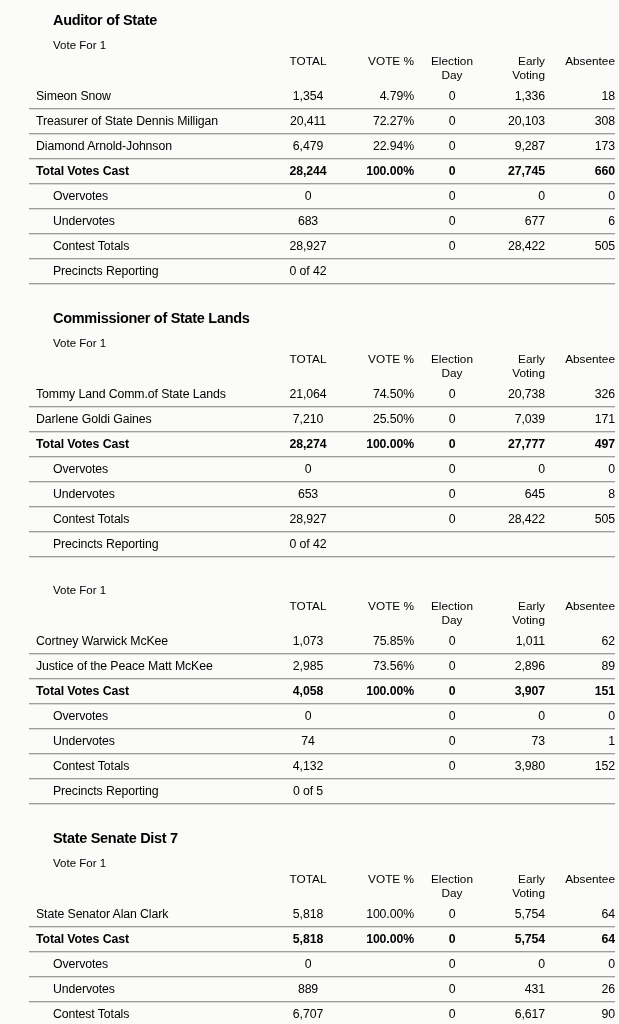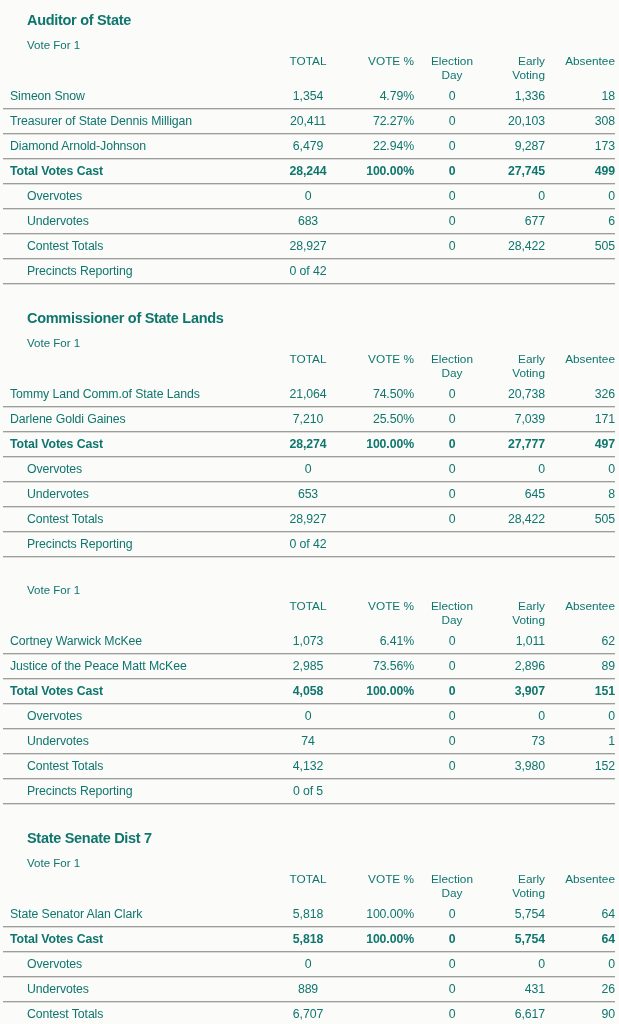--- a/index.html
+++ b/index.html
@@ -1,21 +1,21 @@
 <!DOCTYPE html>
 <html><head>
 <meta charset="utf-8">
 <style>
   html,body { margin:0; padding:0; background:#e9e9e7; }
   .page {
     width:619px; height:1024px; box-sizing:border-box;
     background:#fbfbf9;
-    padding:12px 4px 0 3px;
+    padding:12px 4px 0 29px;
     font-family:"Liberation Sans","DejaVu Sans",sans-serif;
-    color:#0f766e;
+    color:#000000;
     overflow:hidden;
   }
   .section { margin-bottom:26px; }
   .title {
     font-size:14.5px; font-weight:700; margin-left:24px;
     letter-spacing:-0.3px; line-height:17px;
   }
   .votefor { font-size:11.5px; margin-left:24px; margin-top:9px; line-height:14px; }
   .hdr {
     display:flex; align-items:flex-start;
@@ -83,21 +83,21 @@
       <span class="c-ed">0</span>
       <span class="c-ev">9,287</span>
       <span class="c-ab">173</span>
     </div>
     <div class="row bold">
       <span class="c-label">Total Votes Cast</span>
       <span class="c-total">28,244</span>
       <span class="c-pct">100.00%</span>
       <span class="c-ed">0</span>
       <span class="c-ev">27,745</span>
-      <span class="c-ab">499</span>
+      <span class="c-ab">660</span>
     </div>
     <div class="row">
       <span class="c-label ind">Overvotes</span>
       <span class="c-total">0</span>
       <span class="c-pct"></span>
       <span class="c-ed">0</span>
       <span class="c-ev">0</span>
       <span class="c-ab">0</span>
     </div>
     <div class="row">
@@ -213,21 +213,21 @@
         </span>
       <span class="c-ev">
           <span class="l">Early</span>
           <span class="l">Voting</span>
         </span>
       <span class="c-ab">Absentee</span>
     </div>
     <div class="row">
       <span class="c-label">Cortney Warwick McKee</span>
       <span class="c-total">1,073</span>
-      <span class="c-pct">6.41%</span>
+      <span class="c-pct">75.85%</span>
       <span class="c-ed">0</span>
       <span class="c-ev">1,011</span>
       <span class="c-ab">62</span>
     </div>
     <div class="row">
       <span class="c-label">Justice of the Peace Matt McKee</span>
       <span class="c-total">2,985</span>
       <span class="c-pct">73.56%</span>
       <span class="c-ed">0</span>
       <span class="c-ev">2,896</span>

